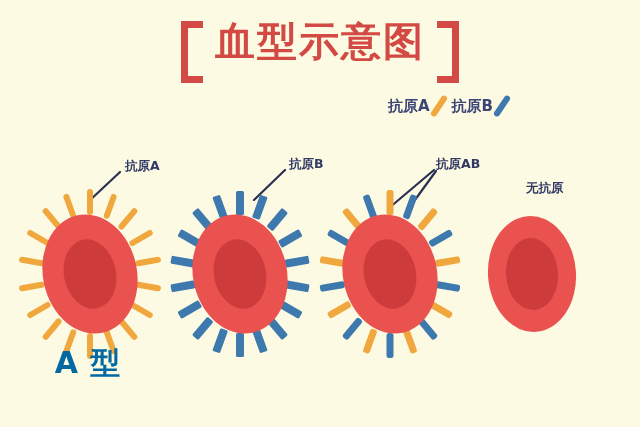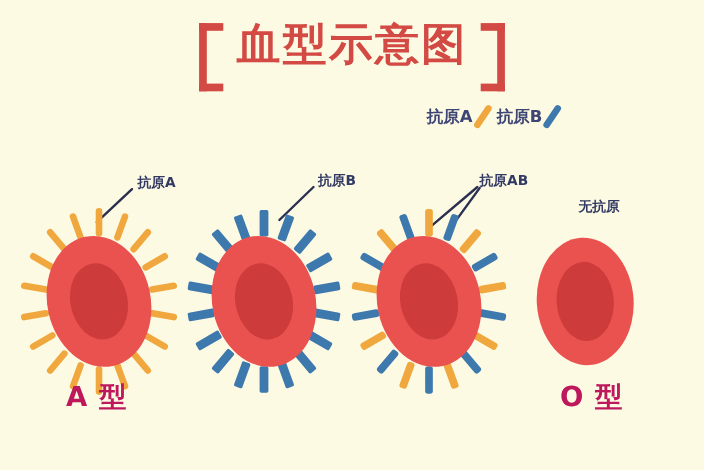--- a/index.html
+++ b/index.html
@@ -73,21 +73,21 @@
   .callout-a{left:125px;top:160px;}
   .callout-b{left:289px;top:158px;}
   .callout-ab{left:436px;top:158px;}
   .callout-o{left:482px;top:182px;margin-left:44px;}
 
   .leader{position:absolute;left:0;top:0;}
 
   
   .typename{
     position:absolute;top:348px;width:160px;text-align:center;
-    font-size:25px;font-weight:bold;color:#be185d;
+    font-size:30px;font-weight:bold;color:#0369a1;
     font-family:"DejaVu Sans","Liberation Sans",sans-serif;
     letter-spacing:1px;line-height:1;
   }
   .t0{left:8px;}
   .t1{left:160px;}
   .t2{left:305px;}
   .t3{left:458px;}
 </style>
 </head>
 <body>
@@ -218,15 +218,14 @@
 
     <div class="cell-col c3">
       <svg class="cell-svg" width="160" height="200" viewBox="0 0 160 200">
         <ellipse cx="70" cy="100" rx="44" ry="58" fill="#E9524F" transform="rotate(-4 70 100)"></ellipse>
         <ellipse cx="70" cy="100" rx="26" ry="36" fill="#CE3B3B" transform="rotate(-4 70 100)"></ellipse>
       </svg>
     </div>
   </div>
 
   <div class="typename t0">A 型</div>
-  <div class="typename t3">O 型</div>
 
 </div>
 
 </body></html>

